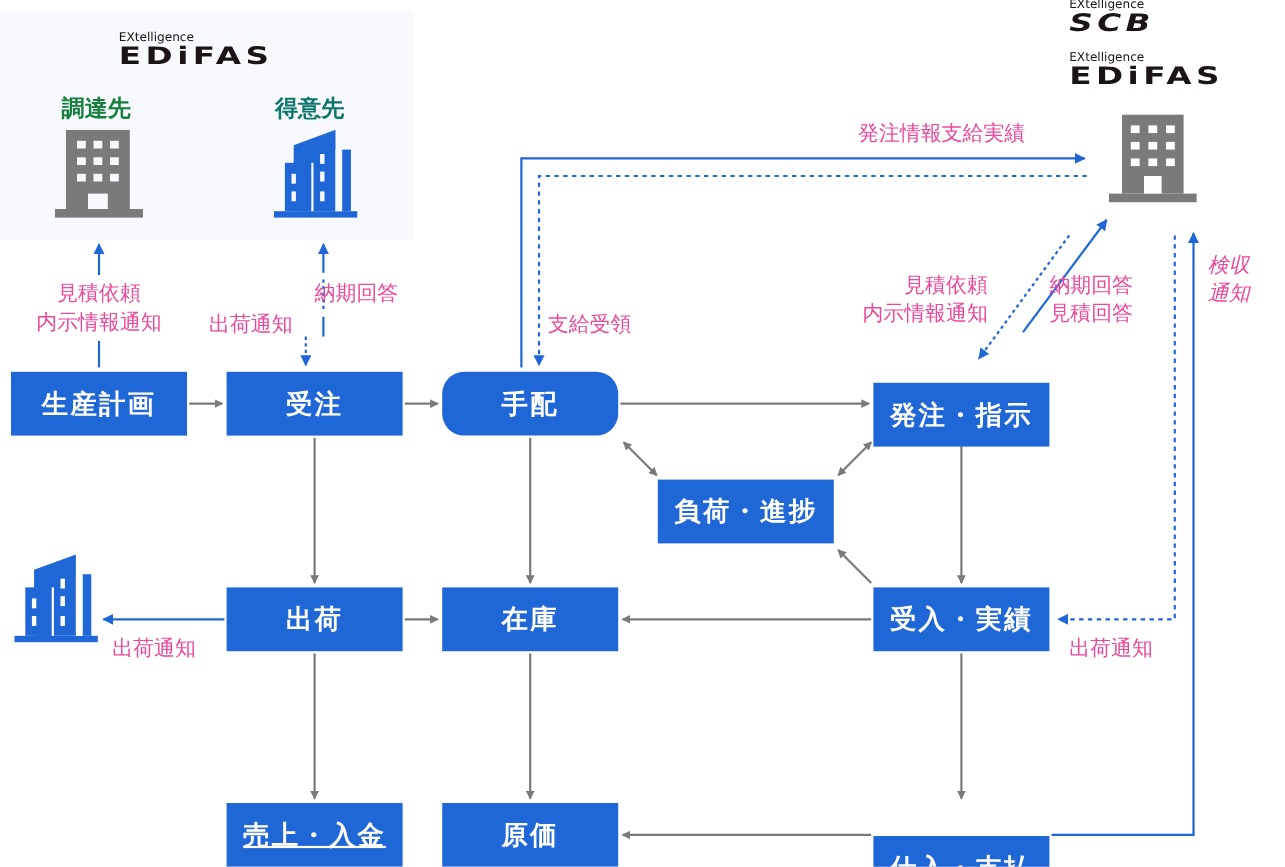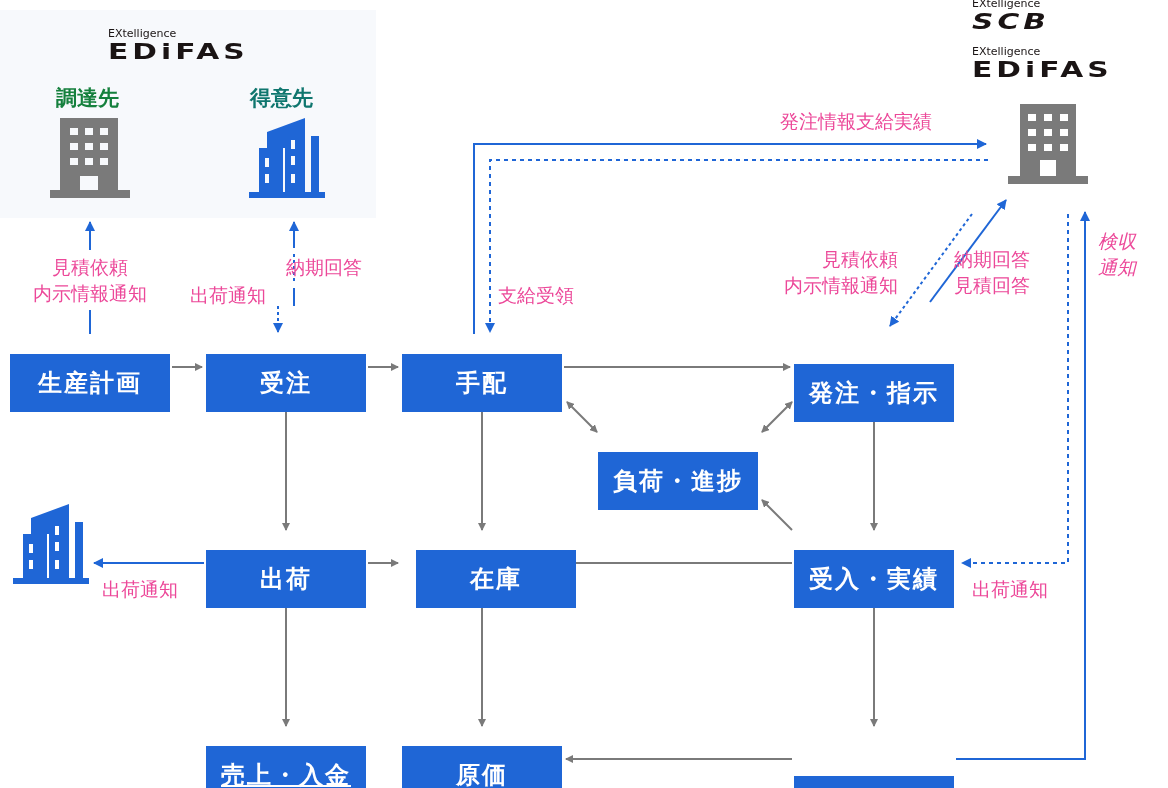--- a/index.html
+++ b/index.html
@@ -1,21 +1,21 @@
 <!DOCTYPE html>
 <html><head>
 <meta charset="utf-8">
 <style>
   html, body { margin:0; padding:0; background:#ffffff; }
   body { width:1168px; height:788px; position:relative; overflow:hidden;
          font-family:"DejaVu Sans", sans-serif; }
   #panel { position:absolute; left:0; top:10px; width:376px; height:208px; background:#f7f9fc; }
   .box { position:absolute; width:160px; height:58px; background:#1f66d6; color:#fff;
          font-weight:bold; font-size:24px; display:flex; align-items:center; justify-content:center;
-         letter-spacing:2px; white-space:nowrap;margin-top:16px; }
+         letter-spacing:2px; white-space:nowrap; }
   .lbl { position:absolute; color:#ec4899; font-size:19px; line-height:26px; white-space:nowrap; }
   .lbl.r { text-align:right; }
   .logo { position:absolute; color:#1a1414; }
   .logo .ext { font-size:11px; line-height:12px; letter-spacing:0; }
   .logo .name { font-size:22px; font-weight:bold; letter-spacing:3px; line-height:24px; transform:scaleX(1.35); transform-origin:left; }
   .party-title { position:absolute; font-size:21px; font-weight:bold; }
   svg#lines { position:absolute; left:0; top:0; }
   .icon { position:absolute; }
 </style>
 </head>
@@ -149,25 +149,25 @@
     <line x1="972" y1="214" x2="890" y2="326" stroke-dasharray="3,3" marker-end="url(#ab)"></line>
     <line x1="930" y1="302" x2="1006" y2="200" marker-end="url(#ab)"></line>
     <polyline points="1068,214 1068,563 962,563" stroke-dasharray="4,4" marker-end="url(#ab)"></polyline>
     <polyline points="956,759 1085,759 1085,212" marker-end="url(#ab)"></polyline>
     <line x1="204" y1="563" x2="94" y2="563" marker-end="url(#ab)"></line>
   </g>
 </svg>
 
 <div class="box" style="left:10px; top:338px;">生産計画</div>
 <div class="box" style="left:206px; top:338px;">受注</div>
-<div class="box" style="left:402px; top:338px;">手配</div>
+<div class="box" style="left:402px; top:338px;border-radius:20px;">手配</div>
 <div class="box" style="left:794px; top:348px;">発注・指示</div>
 <div class="box" style="left:598px; top:436px;">負荷・進捗</div>
 <div class="box" style="left:206px; top:534px;font-family:Liberation Mono, monospace;">出荷</div>
-<div class="box" style="left:416px; top:534px;text-align:center;">在庫</div>
+<div class="box" style="left:402px; top:534px;text-align:center;">在庫</div>
 <div class="box" style="left:794px; top:534px;">受入・実績</div>
 <div class="box" style="left:206px; top:730px;text-decoration:underline;">売上・入金</div>
 <div class="box" style="left:402px; top:730px;">原価</div>
 <div class="box" style="left:794px; top:760px;">仕入・支払</div>
 
 <div class="lbl" style="left:20px; top:254px; text-align:center; width:140px;">
   <div>見積依頼</div>
   <div>内示情報通知</div>
 </div>
 <div class="lbl" style="left:190px; top:282px;">出荷通知</div>

